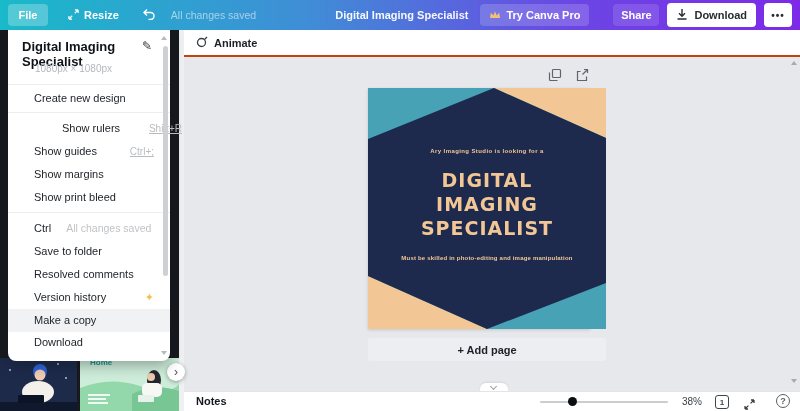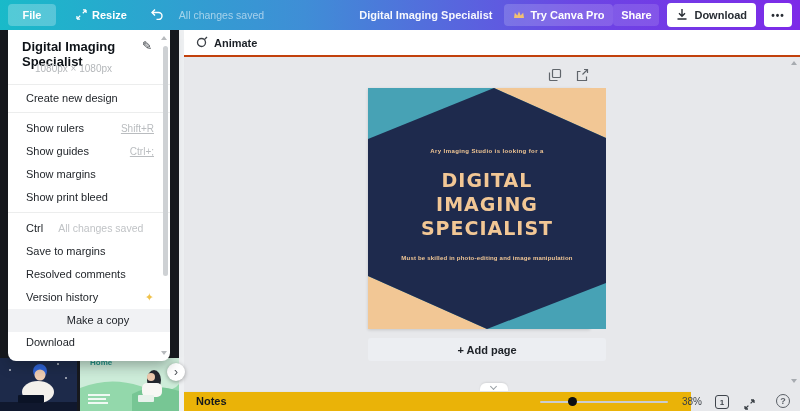--- a/index.html
+++ b/index.html
@@ -6,28 +6,28 @@
   html,body { width:800px; height:411px; overflow:hidden; }
   body { font-family:"Liberation Sans", sans-serif; background:#e7e8eb; position:relative; }
   .app { position:absolute; inset:0; width:800px; height:411px; }
 
   
   .header { position:absolute; left:0; top:0; width:800px; height:30px;
     background:linear-gradient(90deg,#19bac9 0%, #3f8ed6 38%, #6b46e4 72%, #7d2ae8 100%);
     display:flex; align-items:center; padding:0 8px; z-index:30; }
   .hbtn { height:22px; border-radius:4px; display:flex; align-items:center; justify-content:center;
     color:#fff; font-size:11px; font-weight:700; cursor:pointer; }
-  .file-btn { width:48px; background:rgba(255,255,255,.25); }
+  .file-btn { width:40px; background:rgba(255,255,255,.25); }
   .resize-btn { margin-left:14px; padding:0 6px; gap:5px; }
   .undo-btn { margin-left:12px; width:24px; }
   .autosave { margin-left:10px; color:rgba(255,255,255,.55); font-size:10.5px; }
   .hspacer { flex:1; }
   .doc-title { color:rgba(255,255,255,.95); font-size:11px; font-weight:600; margin-right:12px; }
   .pro-btn { background:rgba(255,255,255,.17); padding:0 9px; gap:5px; }
-  .share-btn { background:rgba(255,255,255,.13); width:46px; margin-left:0; }
+  .share-btn { background:rgba(255,255,255,.13); width:46px; margin-left:24px; }
   .download-btn { background:#fff; color:#272c33; height:24px; padding:0 9px; gap:6px; margin-left:8px; }
   .more-btn { background:#fff; color:#272c33; width:28px; height:24px; margin-left:8px;
     font-size:10px; letter-spacing:1px; font-weight:700; }
 
   
   .panel { position:absolute; left:0; top:30px; width:184px; height:381px; background:#17191e; z-index:1; }
   .panel-edge { position:absolute; right:0; top:0; width:5px; height:100%; background:#eef0f2; }
   .thumb { position:absolute; top:328px; height:53px; overflow:hidden; }
   .thumb svg { display:block; }
   .thumb-home-label { position:absolute; left:10px; top:0px; font-size:8px; font-weight:700; color:#1f8f83; }
@@ -35,21 +35,21 @@
     background:#fff; box-shadow:0 1px 4px rgba(0,0,0,.35); display:flex; align-items:center; justify-content:center;
     font-size:12px; color:#4a4f55; cursor:pointer; z-index:3; line-height:1; padding-bottom:1px; }
 
   
   .menu { position:absolute; left:8px; top:30px; width:162px; height:331px; background:#fff;
     border-radius:0 0 8px 8px; box-shadow:0 4px 14px rgba(14,19,24,.35); z-index:20; }
   .menu-title { position:absolute; left:14px; top:9px; font-size:13px; font-weight:700; color:#0e1318; }
   .menu-pencil { position:absolute; right:18px; top:9px; font-size:12px; color:#2b3036; cursor:pointer; }
   .menu-dims { position:absolute; left:14px; top:33px; font-size:10px; color:#b4b7ba;margin-left:13px; }
   .mdivider { position:absolute; left:0; width:100%; height:1px; background:#eceded; }
-  .mrow { position:absolute; left:0; width:100%; height:23px; line-height:23px; padding-left:18px;
+  .mrow { position:absolute; left:0; width:100%; height:23px; line-height:23px; padding-left:26px;
     font-size:11px; color:#22262b; cursor:pointer; }
   .mrow.hovered { background:#f1f2f4; }
   .mshortcut { position:absolute; right:16px; top:0; font-size:10px; color:#b9bcbf;text-decoration:underline; }
   .mnote { margin-left:12px; font-size:10.5px; color:#c0c3c6; }
   .mstar { position:absolute; right:16px; top:0; color:#f0c24b; font-size:11px; }
   .menu-scroll-thumb { position:absolute; right:2px; top:16px; width:5px; height:230px; border-radius:3px; background:#ced1d4; }
   .scroll-arrow { position:absolute; right:3px; width:0; height:0; border-left:3px solid transparent; border-right:3px solid transparent; }
   .scroll-arrow.up { top:6px; border-bottom:4px solid #b7babd; }
   .scroll-arrow.down { bottom:6px; border-top:4px solid #b7babd; }
 
@@ -73,21 +73,21 @@
     font-size:11px; font-weight:600; color:#1d2127; cursor:pointer; }
   .collapse-tab { position:absolute; left:296px; top:326px; width:28px; height:8px; background:#fff;
     border-radius:6px 6px 0 0; box-shadow:0 -1px 2px rgba(0,0,0,.08); cursor:pointer; }
   .collapse-tab span { position:absolute; left:11px; top:1px; width:5px; height:5px;
     border-right:1.4px solid #9aa0a6; border-bottom:1.4px solid #9aa0a6; transform:rotate(45deg); }
   .cv-arrow { position:absolute; right:3px; width:0; height:0; border-left:3px solid transparent; border-right:3px solid transparent; }
   .cv-arrow.up { top:4px; border-bottom:4px solid #a7abb0; }
   .cv-arrow.down { top:322px; border-top:4px solid #a7abb0; }
 
   
-  .bottombar { position:absolute; left:184px; top:391px; width:507px; height:20px; background:#eab308;
+  .bottombar { position:absolute; left:184px; top:391px; width:616px; height:20px; background:#ffffff;
     border-top:1px solid #e2e4e7; z-index:5; }
   .notes { position:absolute; left:12px; top:3px; font-size:11px; font-weight:600; color:#14181d; cursor:pointer; }
   .zoom-track { position:absolute; left:356px; top:9px; width:128px; height:2px; background:#caccd0; border-radius:1px; cursor:pointer; }
   .zoom-dot { position:absolute; left:384px; top:5px; width:9px; height:9px; border-radius:50%; background:#0b0e11; cursor:pointer; }
   .zoom-pct { position:absolute; left:498px; top:4px; font-size:10px; color:#3a3f45; }
   .page-ind { position:absolute; left:531px; top:3px; width:14px; height:14px; border:1.5px solid #3f454c; border-radius:3px;
     font-size:8px; font-weight:700; color:#3f454c; display:flex; align-items:center; justify-content:center; cursor:pointer; }
   .expand-btn { position:absolute; left:560px; top:4px; color:#3a3f45; cursor:pointer; }
   .help-btn { position:absolute; left:592px; top:2px; width:14px; height:14px; border:1.3px solid #5a5f66; border-radius:50%;
     font-size:9px; font-weight:700; color:#5a5f66; display:flex; align-items:center; justify-content:center; cursor:pointer; }
@@ -175,43 +175,43 @@
 
   <div class="menu">
     <div class="menu-title">Digital Imaging Specialist</div>
     <div class="menu-pencil">✎</div>
     <div class="menu-dims">1080px × 1080px</div>
 
     <div class="mdivider" style="top:54px;"></div>
     <div class="mrow" style="top:57px;">Create new design</div>
     <div class="mdivider" style="top:82px;"></div>
 
-    <div class="mrow" style="top:87px;">
+    <div class="mrow" style="top:87px;margin-left:28px;">
       <span>Show rulers</span>
       <span class="mshortcut">Shift+R</span>
     </div>
     <div class="mrow" style="top:110px;">
       <span>Show guides</span>
       <span class="mshortcut">Ctrl+;</span>
     </div>
     <div class="mrow" style="top:133px;">Show margins</div>
     <div class="mrow" style="top:156px;">Show print bleed</div>
     <div class="mdivider" style="top:182px;"></div>
 
     <div class="mrow" style="top:187px;">
       <span>Ctrl</span>
       <span class="mnote">All changes saved</span>
     </div>
-    <div class="mrow" style="top:210px;">Save to margins</div>
+    <div class="mrow" style="top:210px;">Save to folder</div>
     <div class="mrow" style="top:233px;">Resolved comments</div>
     <div class="mrow" style="top:256px;">
       <span>Version history</span>
       <span class="mstar">✦</span>
     </div>
-    <div class="mrow hovered" style="top:279px;text-align:center;">Make a copy</div>
+    <div class="mrow hovered" style="top:279px;">Make a copy</div>
     <div class="mrow" style="top:301px;">Download</div>
 
     <div class="scroll-arrow up"></div>
     <div class="menu-scroll-thumb"></div>
     <div class="scroll-arrow down"></div>
   </div>
 
   <div class="toolbar">
     <div class="animate-btn">
       <span>

